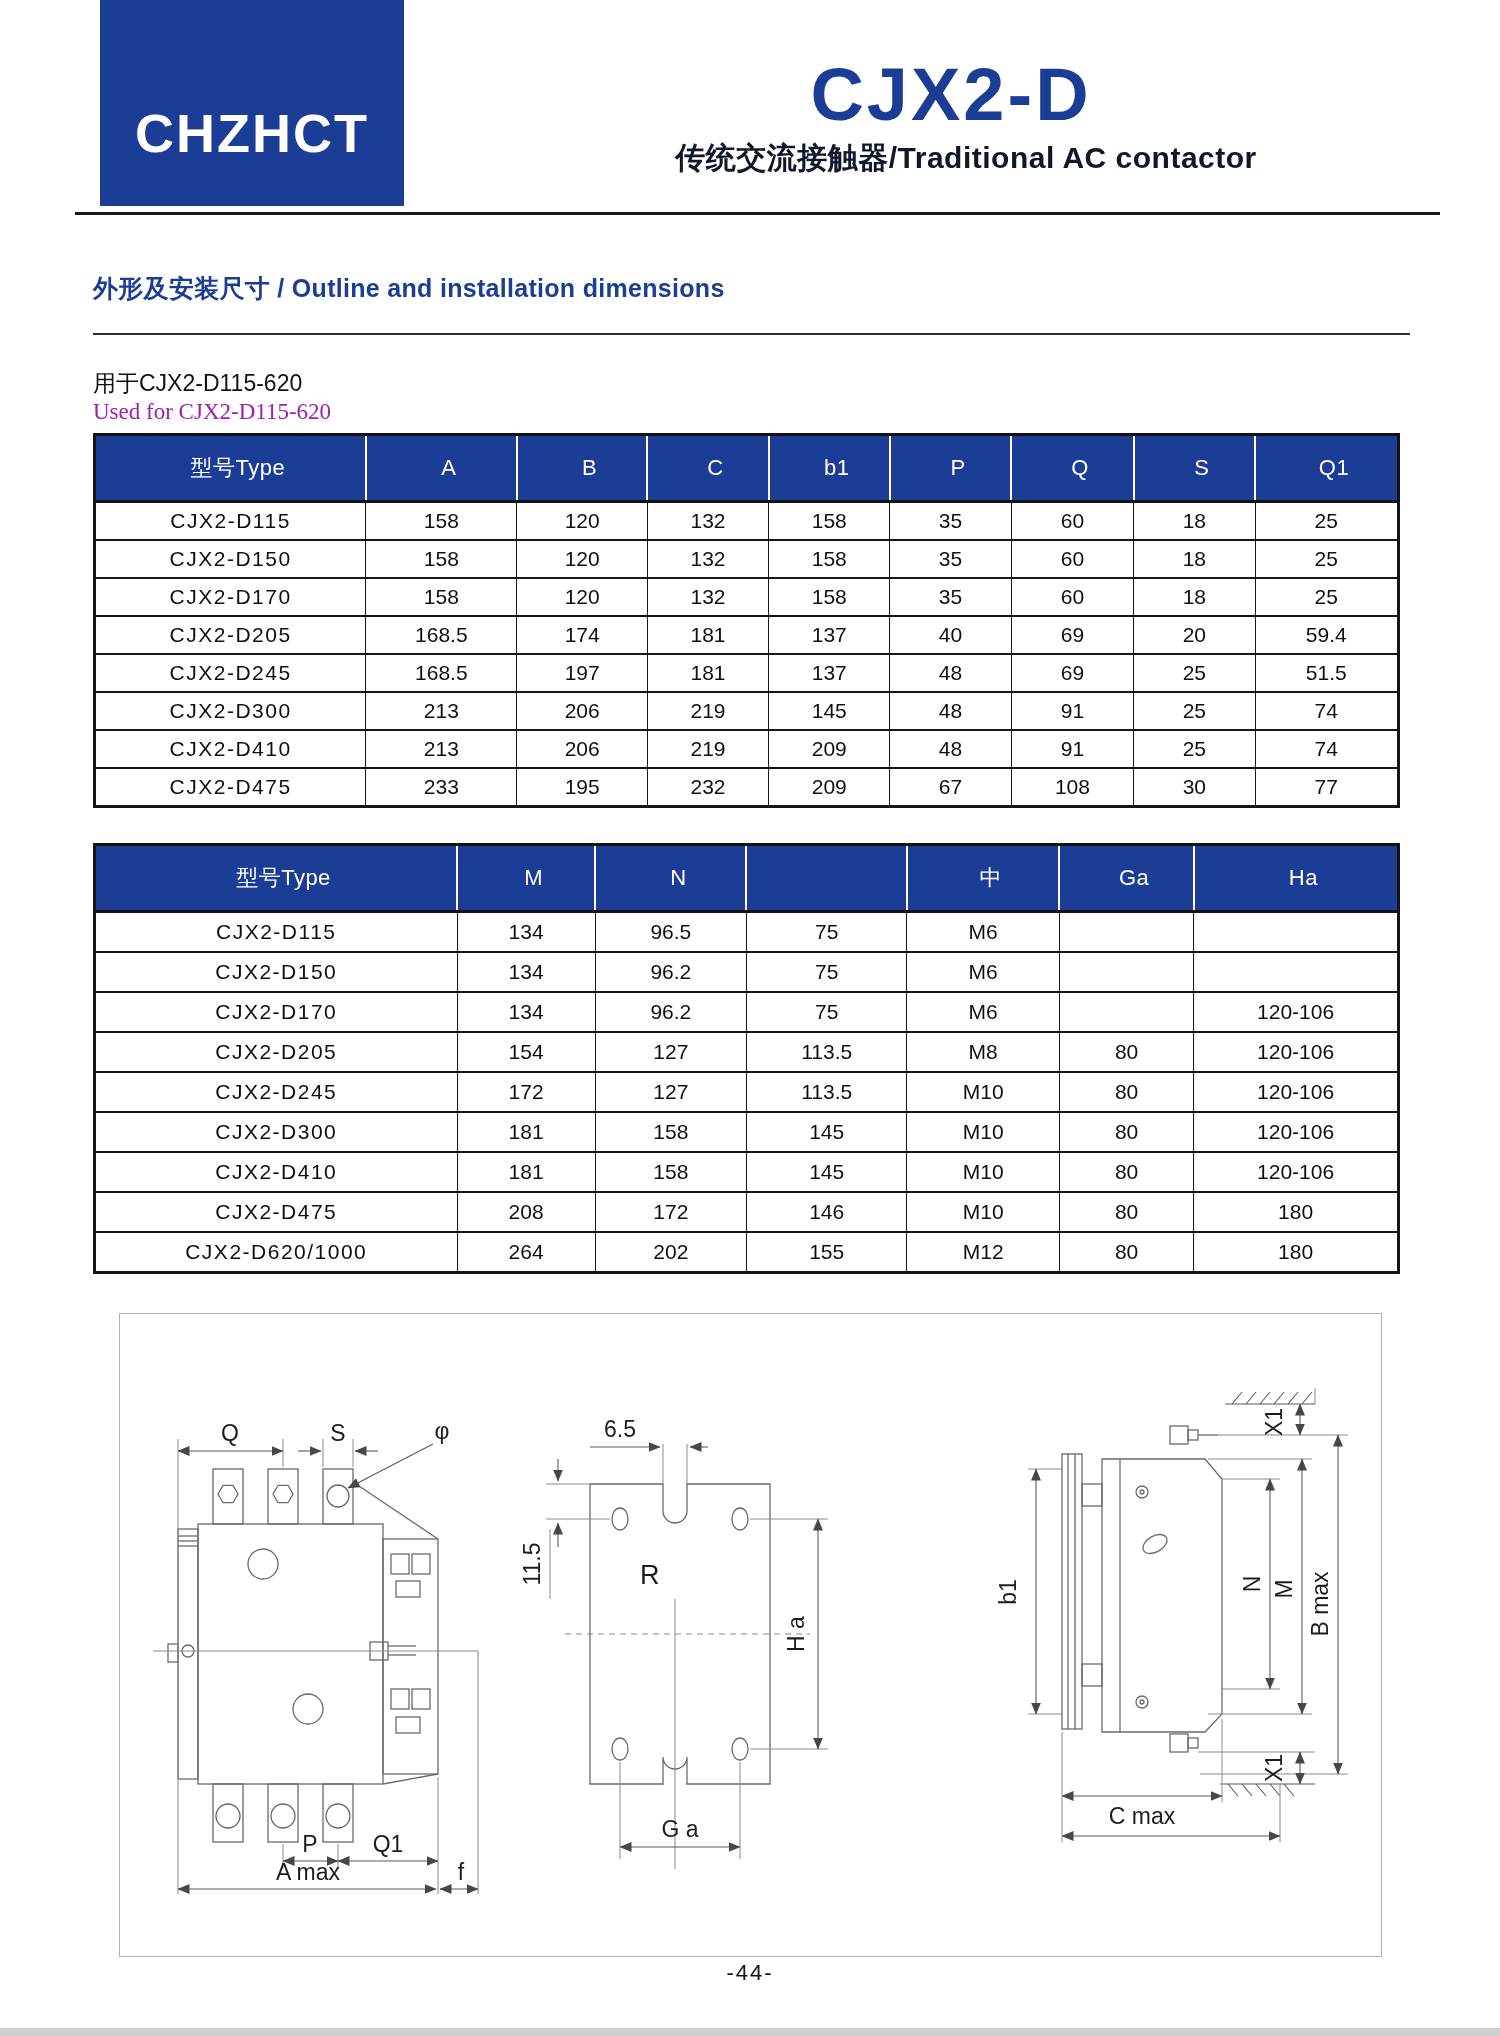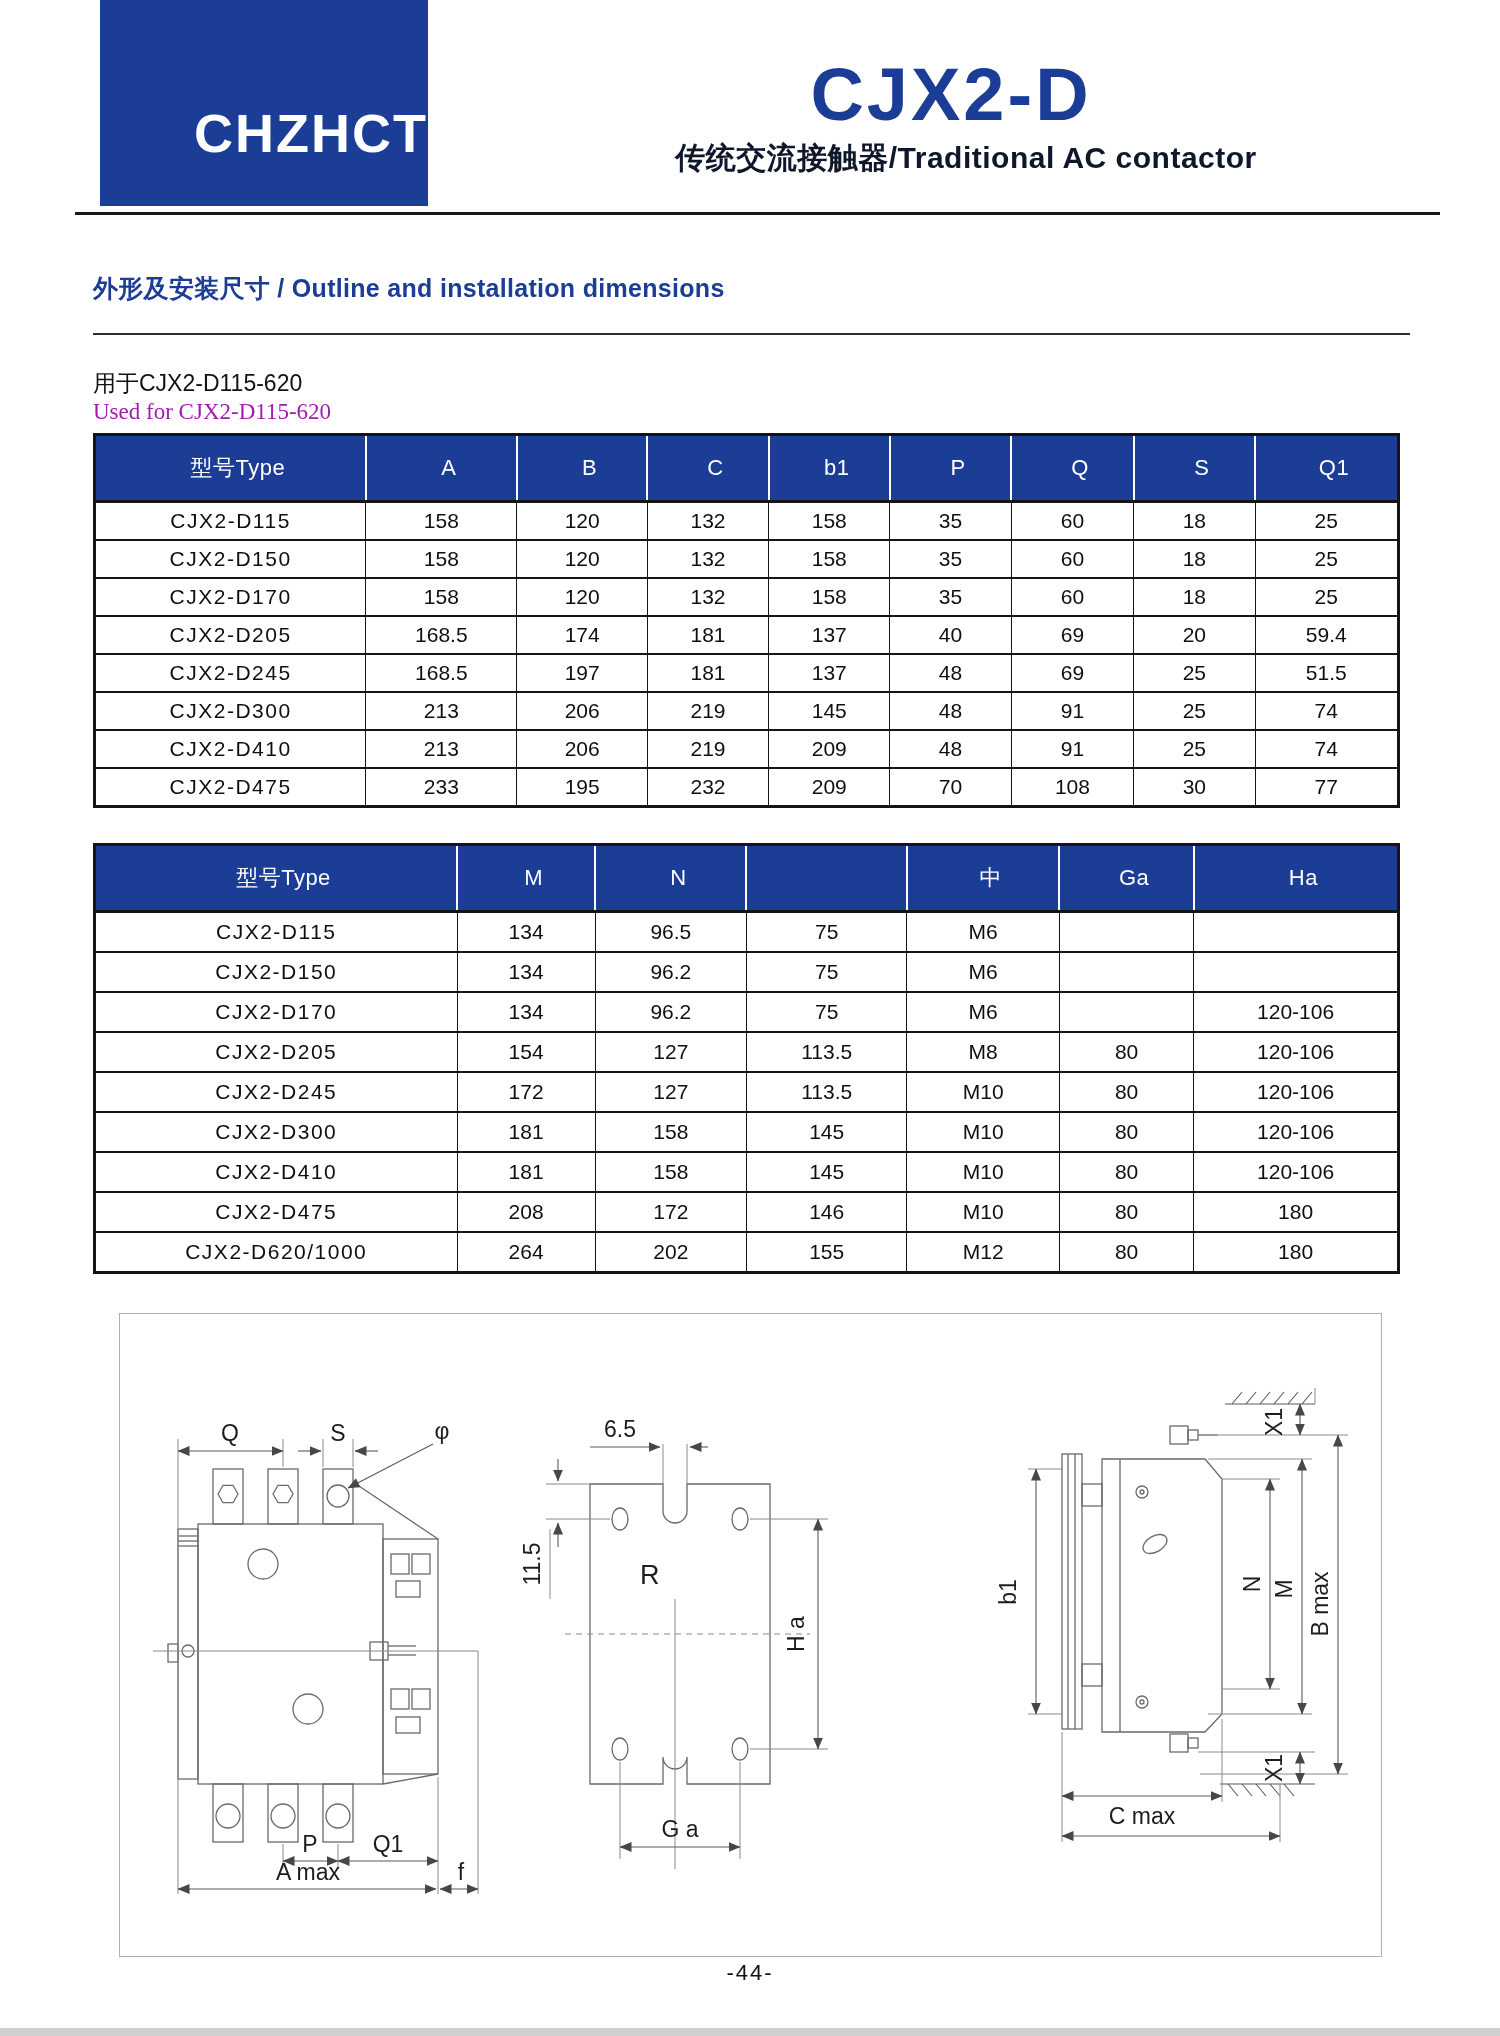--- a/index.html
+++ b/index.html
@@ -7,22 +7,22 @@
     --ink:#161616;
     --line:#6a6a6a;
   }
   html,body{margin:0;padding:0;background:#888;}
   #page{
     position:relative;width:1500px;height:2036px;background:#ffffff;
     font-family:"Liberation Sans",sans-serif;color:var(--ink);
     margin:0 auto;overflow:hidden;
   }
   
-  .logo-box{position:absolute;left:100px;top:0;width:328px;height:206px;background:var(--blue);
-    display:flex;align-items:flex-end;justify-content:flex-end;padding-bottom:42px;box-sizing:border-box;}
+  .logo-box{position:absolute;left:100px;top:0;width:304px;height:206px;background:var(--blue);
+    display:flex;align-items:flex-end;justify-content:center;padding-bottom:42px;box-sizing:border-box;}
   .logo-text{color:#fff;font-size:54px;font-weight:bold;letter-spacing:2px;}
   .title-block{position:absolute;left:500px;top:58px;width:932px;text-align:center;}
   .model-title{font-size:74px;font-weight:bold;color:var(--blue);letter-spacing:3px;line-height:1.0;padding-right:30px;}
   .subtitle{font-size:30px;font-weight:bold;color:#0f172a;margin-top:6px;letter-spacing:0.5px;}
   .rule-main{position:absolute;left:75px;top:212px;width:1365px;height:3px;background:#1a1a1a;}
   .section-title{position:absolute;left:93px;top:272px;font-size:25px;font-weight:bold;color:var(--blue);letter-spacing:0.3px;}
   .rule-thin{position:absolute;left:93px;top:333px;width:1317px;height:2px;background:#2e2e2e;}
   .note-zh{position:absolute;left:93px;top:368px;font-size:23px;color:#121212;}
   .note-en{position:absolute;left:93px;top:399px;font-size:23px;color:#a21caf;font-family:"Liberation Serif",serif;}
   
@@ -171,21 +171,21 @@
           <td>91</td>
           <td>25</td>
           <td>74</td>
         </tr>
         <tr>
           <td>CJX2-D475</td>
           <td>233</td>
           <td>195</td>
           <td>232</td>
           <td>209</td>
-          <td>70</td>
+          <td>67</td>
           <td>108</td>
           <td>30</td>
           <td>77</td>
         </tr>
       </tbody>
   </table>
 
   <table class="dim" id="table2">
     <colgroup>
       <col style="width:27.8%">

